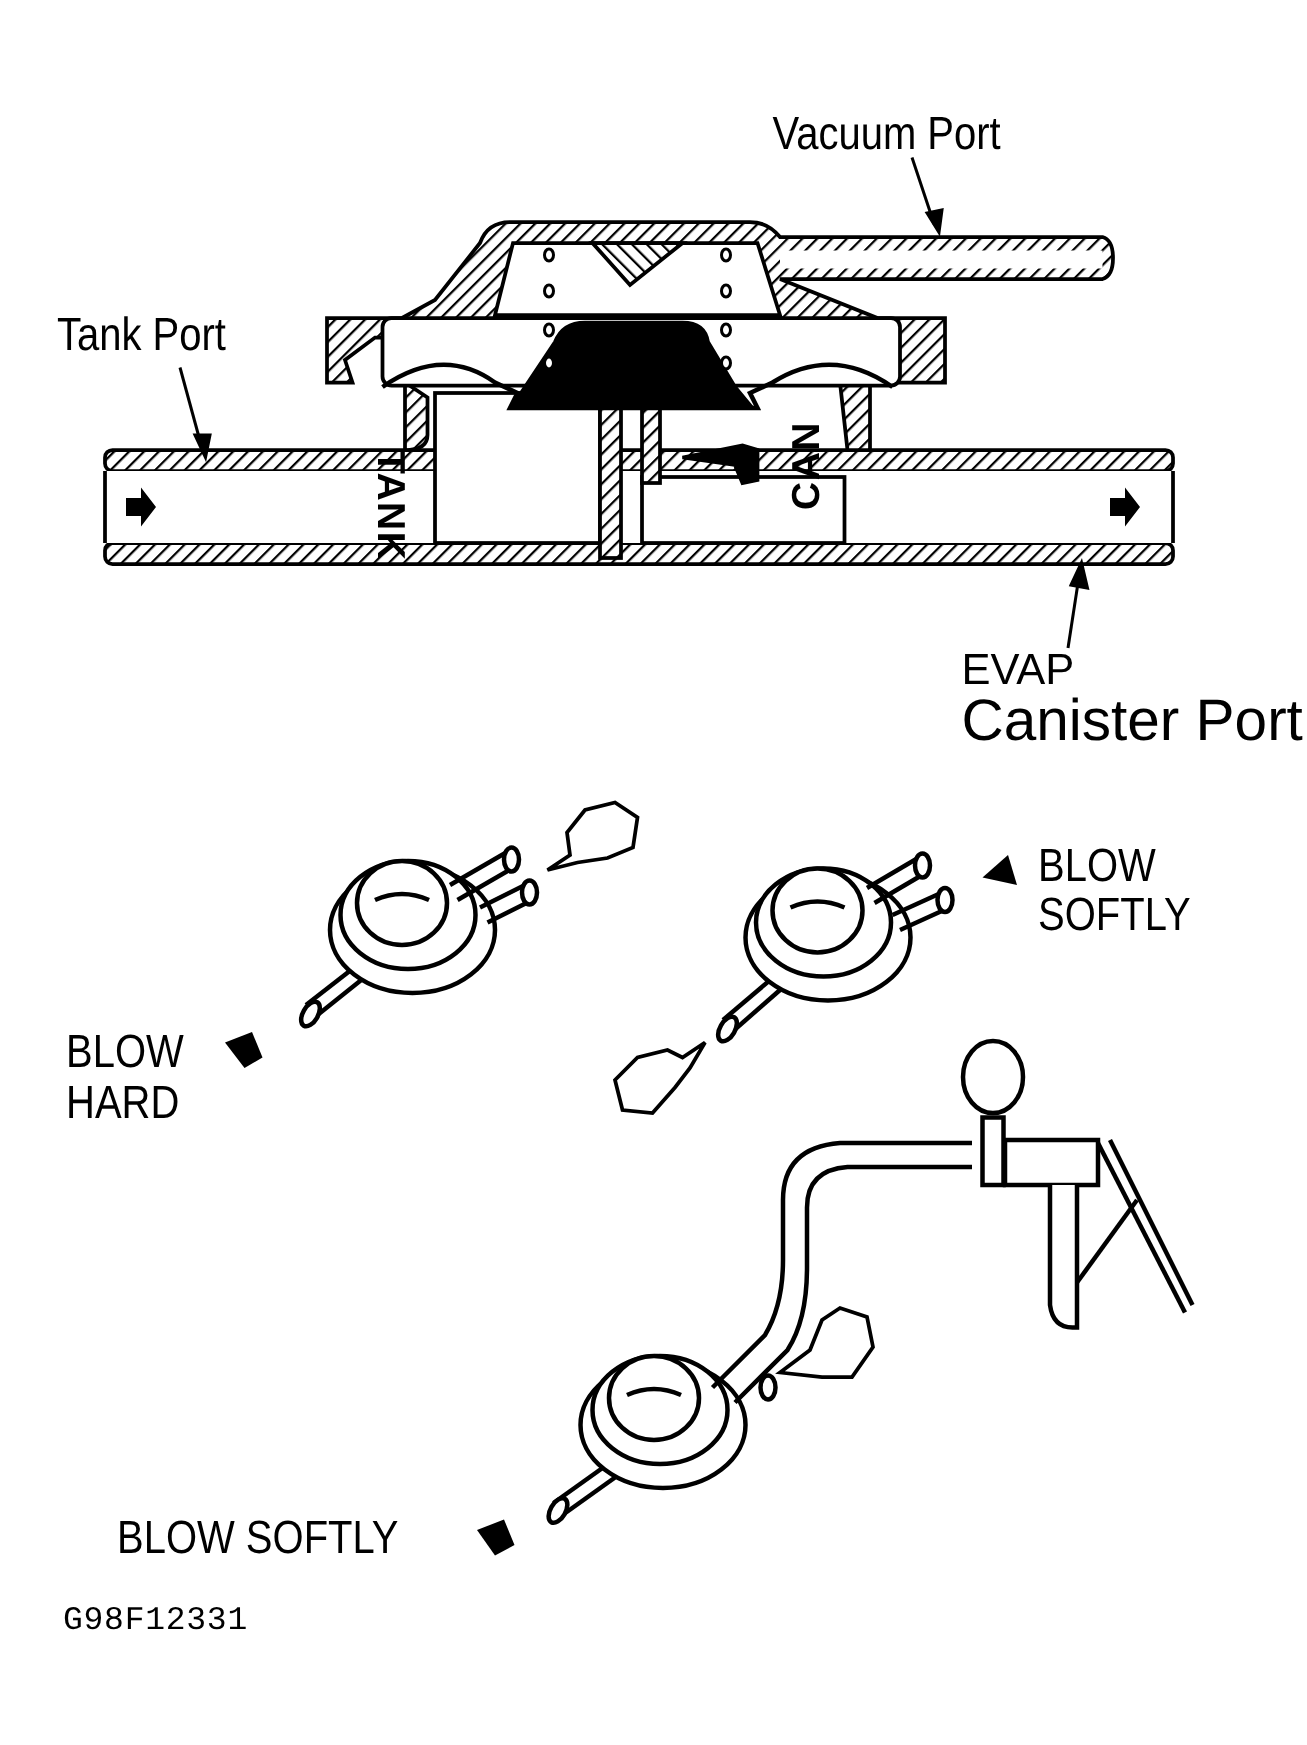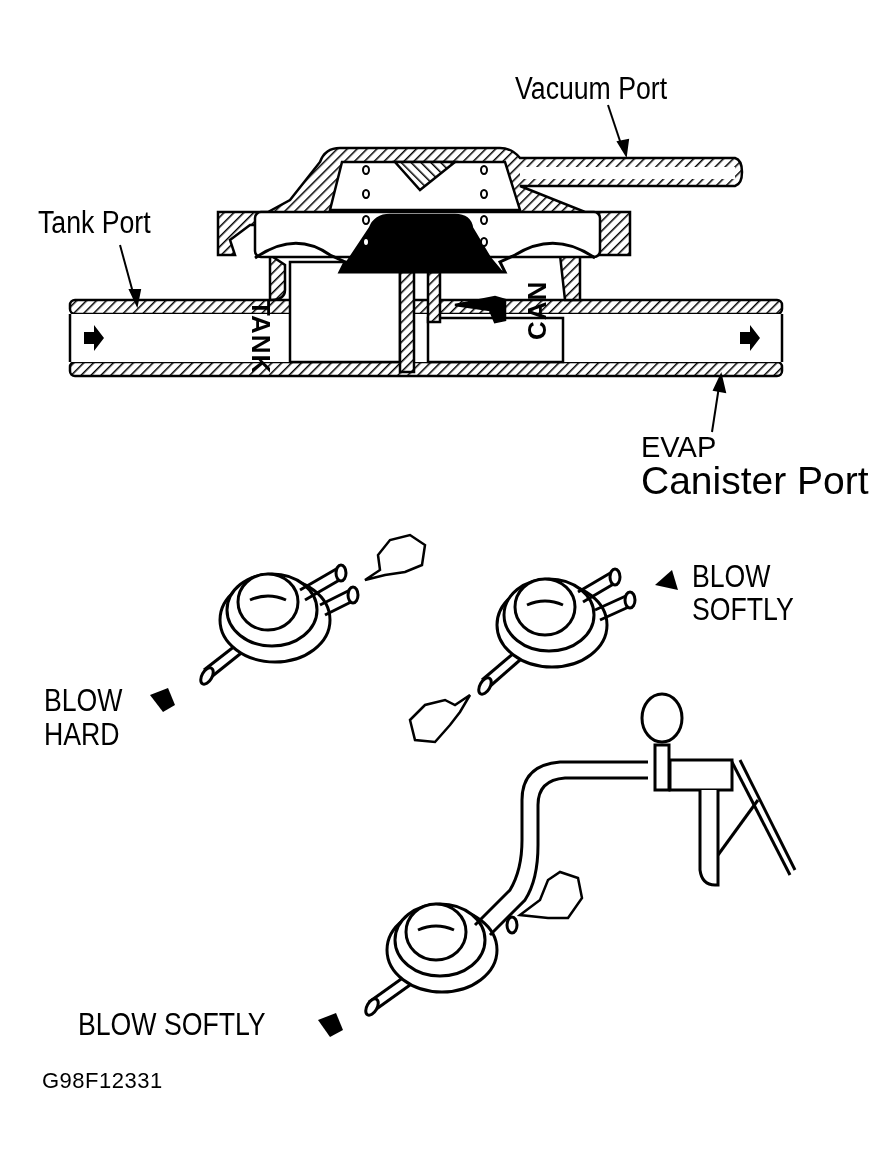--- a/index.html
+++ b/index.html
@@ -1,19 +1,19 @@
 <!DOCTYPE html>
 <html><head>
 <meta charset="utf-8">
 <style>
   html, body { margin: 0; padding: 0; background: #ffffff; }
   body { width: 871px; height: 1163px; position: relative; overflow: hidden; font-family: "Liberation Sans", sans-serif; color: #000; }
   .lbl { position: absolute; font-size: 31px; line-height: 34px; white-space: nowrap; }
   .lbl-cond { transform: scaleX(0.86); transform-origin: left top; }
-  .fig-id { position: absolute; left: 42px; top: 1068px; font-size: 22px; letter-spacing: 0.5px; }
+  .fig-id { position: absolute; left: 42px; top: 1068px; font-size: 22px; letter-spacing: 0.5px; font-family: Liberation Mono, monospace; }
   svg { position: absolute; left: 0; top: 0; }
   .rot { position: absolute; font-weight: bold; font-size: 26px; letter-spacing: 1px; }
 </style>
 </head>
 <body>
 
 <svg width="871" height="1163" viewBox="0 0 871 1163">
   <defs>
     <pattern id="hatch" patternUnits="userSpaceOnUse" width="7" height="7" patternTransform="rotate(45)">
       <rect width="7" height="7" fill="#fff"></rect>

